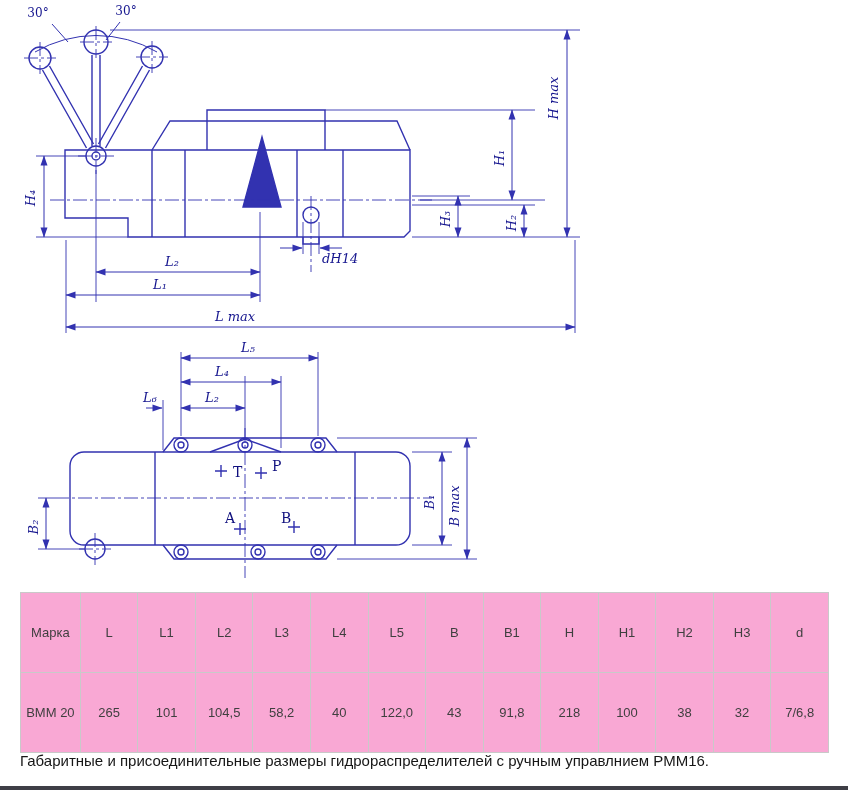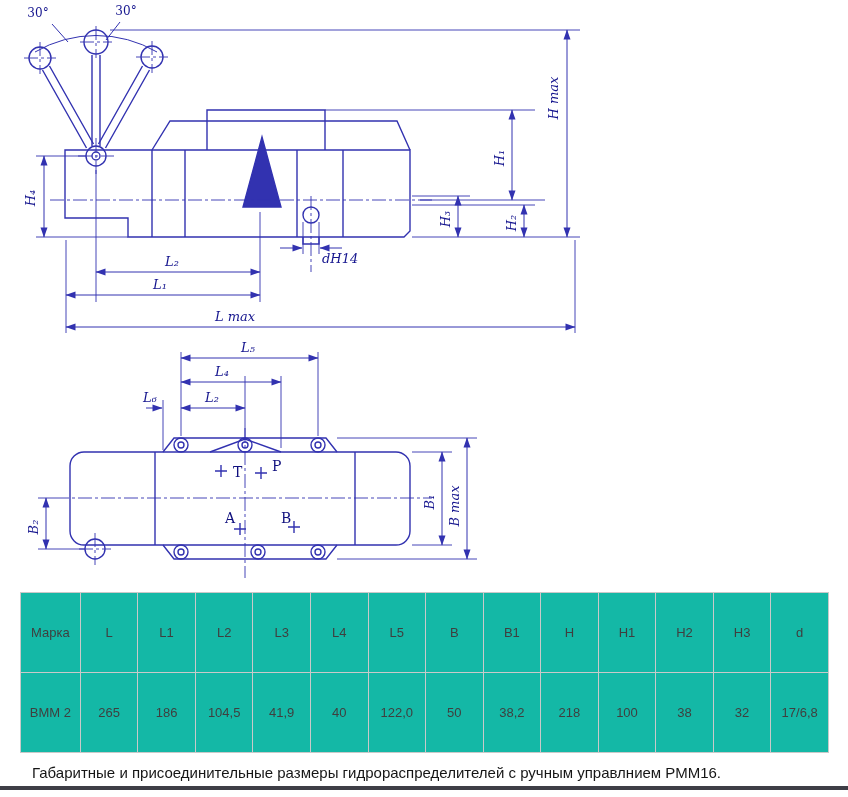--- a/index.html
+++ b/index.html
@@ -16,26 +16,26 @@
   svg text.port{font-style:normal;font-size:14px;text-anchor:start;fill:#10107e;}
   svg text.deg{font-style:normal;font-size:12px;}
   svg text.start{text-anchor:start;}
   .geo{stroke:#3232b0;fill:none;stroke-width:1.4;}
   .dims{stroke:#3232b0;fill:none;stroke-width:1;}
   .ext{stroke:#3232b0;fill:none;stroke-width:0.9;}
   .cl{stroke:#3232b0;fill:none;stroke-width:0.9;stroke-dasharray:14 3 3 3;}
   .dim{marker-start:url(#arr);marker-end:url(#arr);}
   .dime{marker-end:url(#arr);}
   .table-wrap{position:absolute;left:20px;top:592px;width:809px;}
-  table{width:100%;border-collapse:collapse;table-layout:fixed;background:#14b8a6;}
+  table{width:100%;border-collapse:collapse;table-layout:fixed;background:#f9a8d4;}
   th,td{
     border:1px solid #c9c9c9;height:75px;text-align:center;vertical-align:middle;
     font-size:13px;color:#3f3f3f;font-weight:400;padding:2px;word-wrap:break-word;
   }
-  .caption{position:absolute;left:20px;top:752px;margin:12px;font-size:15px;color:#161616;}
+  .caption{position:absolute;left:20px;top:752px;margin:0;font-size:15px;color:#161616;}
   .divider{position:absolute;left:0;top:786px;width:848px;height:4px;background:#3e3e46;}
 </style>
 </head>
 <body>
 
 <div class="drawing">
 <svg width="848" height="585" viewBox="0 0 848 585" xmlns="http://www.w3.org/2000/svg">
   <defs>
     <marker id="arr" markerWidth="12" markerHeight="9" refX="10" refY="4" orient="auto-start-reverse" markerUnits="userSpaceOnUse">
       <path d="M0.5,0.5 L10.5,4 L0.5,7.5 Z" fill="#3232b0"></path>
@@ -210,34 +210,34 @@
         <th>B1</th>
         <th>H</th>
         <th>H1</th>
         <th>H2</th>
         <th>H3</th>
         <th>d</th>
       </tr>
     </thead>
     <tbody>
       <tr>
-        <td>ВММ 2</td>
+        <td>ВММ 20</td>
         <td>265</td>
-        <td>186</td>
+        <td>101</td>
         <td>104,5</td>
-        <td>41,9</td>
+        <td>58,2</td>
         <td>40</td>
         <td>122,0</td>
-        <td>50</td>
-        <td>38,2</td>
+        <td>43</td>
+        <td>91,8</td>
         <td>218</td>
         <td>100</td>
         <td>38</td>
         <td>32</td>
-        <td>17/6,8</td>
+        <td>7/6,8</td>
       </tr>
     </tbody>
   </table>
 </div>
 
 <p class="caption">Габаритные и присоединительные размеры гидрораспределителей с ручным управлнием РММ16.</p>
 
 <div class="divider"></div>
 
 </body></html>

